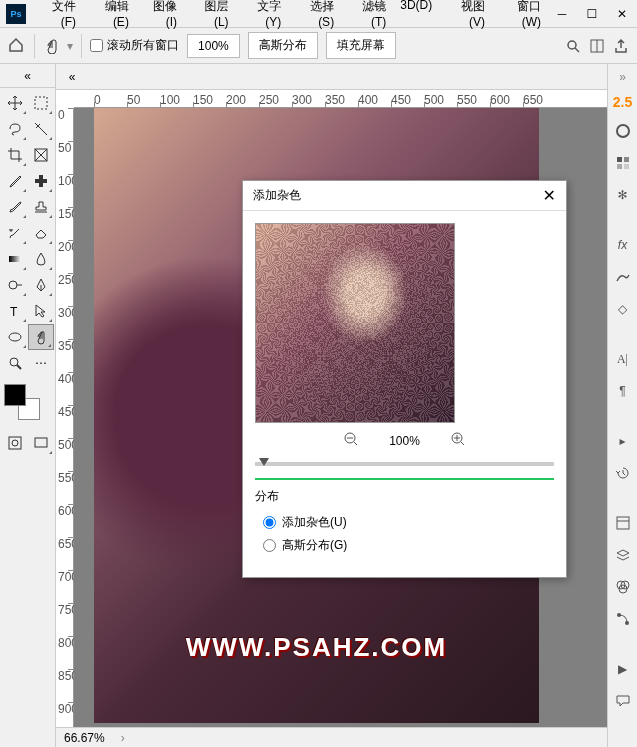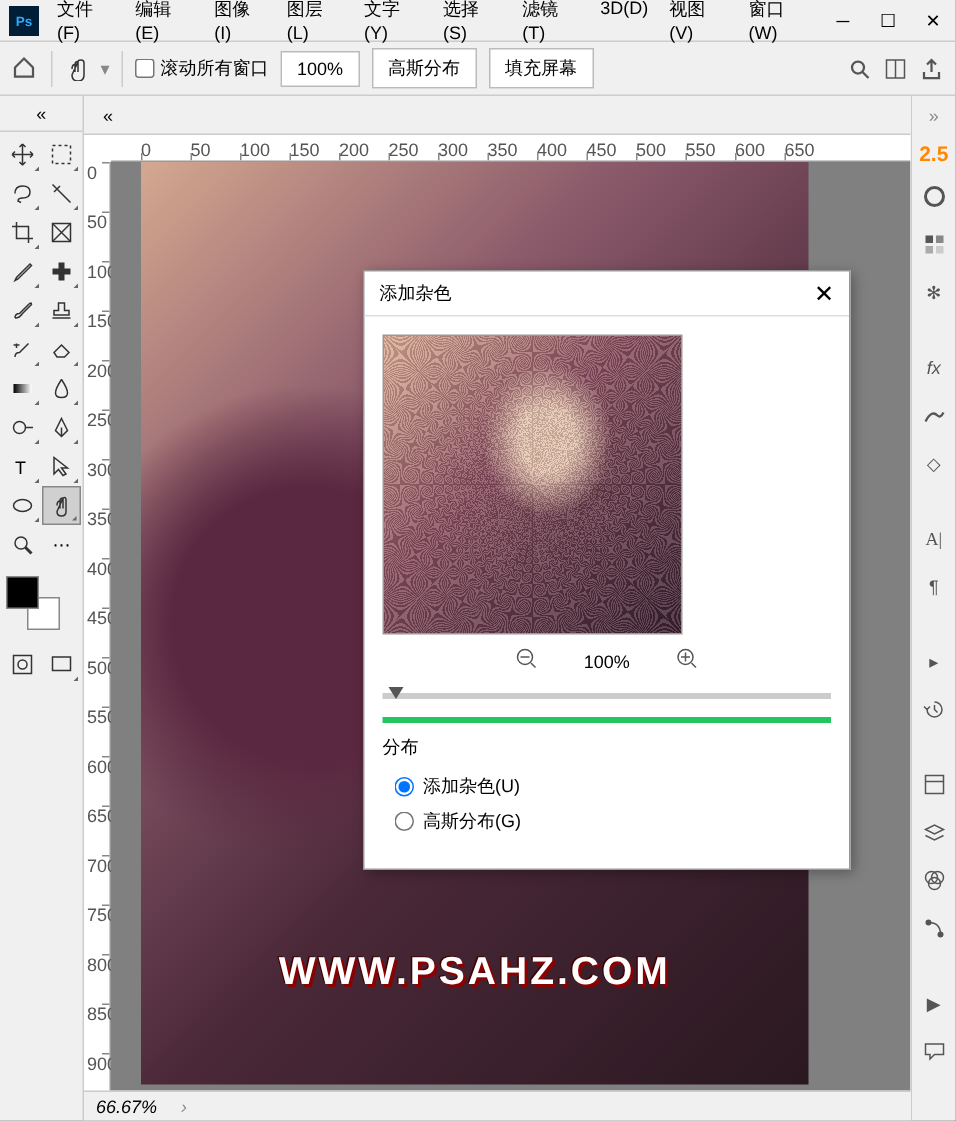--- a/index.html
+++ b/index.html
@@ -1,17 +1,17 @@
 <!DOCTYPE html>
 <html><head>
 <meta charset="utf-8">
 <style>
 * { margin:0; padding:0; box-sizing:border-box; font-family:"Microsoft YaHei",sans-serif; font-size:12px; }
 body { background:#f0f0f0; width:637px; height:747px; overflow:hidden; position:relative; }
-.titlebar { height:28px; background:#f0f0f0; display:flex; align-items:center; border-bottom:1px solid #ccc; }
+.titlebar { height:28px; background:#f0f0f0; display:flex; align-items:center; border-bottom:1px solid #ccc;text-align:right; }
 .ps-logo { width:20px; height:20px; background:#001e36; color:#31a8ff; display:flex; align-items:center; justify-content:center; font-weight:bold; font-size:9px; margin:0 6px; }
 .menus { display:flex; gap:2px; flex:1; }
 .menu-item { padding:4px 6px; cursor:pointer; }
 .win-btns { display:flex; margin-left:auto; }
 .win-btn { width:30px; height:22px; display:flex; align-items:center; justify-content:center; cursor:pointer; }
 .optbar { height:36px; background:#f0f0f0; border-bottom:1px solid #ccc; display:flex; align-items:center; padding:0 8px; gap:8px; }
 .opt-home { width:18px; height:18px; }
 .opt-sep { width:1px; height:24px; background:#ccc; }
 .opt-btn { border:1px solid #bbb; background:#fff; padding:4px 10px; cursor:pointer; }
 .checkbox { display:flex; align-items:center; gap:4px;justify-content:flex-end; }
@@ -34,40 +34,40 @@
 .ruler-h span { position:absolute; top:3px; }
 .tick-h { position:absolute; bottom:0; width:1px; height:5px; background:#888; }
 .canvas-inner { display:flex; height:620px; }
 .ruler-v { width:18px; background:#fff; border-right:1px solid #999; position:relative; font-size:8px; color:#555; }
 .ruler-v span { position:absolute; left:2px; }
 .tick-v { position:absolute; right:0; height:1px; width:5px; background:#888; }
 .canvas { flex:1; background:#808080; position:relative; overflow:hidden; }
 .img { position:absolute; left:20px; top:0; width:445px; height:615px; background:linear-gradient(135deg,#d4a890 0%,#8b5a6b 30%,#4a2838 60%,#2a1820 100%); }
 .img::before { content:""; position:absolute; inset:0; background:radial-gradient(ellipse at 55% 35%,#e8c4a8 8%,transparent 20%),radial-gradient(circle at 25% 50%,#5a2840 20%,transparent 35%); }
 .watermark { position:absolute; bottom:60px; left:50%; transform:translateX(-50%); color:#fff; font-size:26px; font-weight:bold; letter-spacing:2px; text-shadow:2px 2px 0 #8b0000,-1px -1px 0 #400; font-family:Arial; }
-.statusbar { position:absolute; bottom:0; left:0; right:0; height:20px; background:#f0f0f0; border-top:1px solid #ccc; display:flex; align-items:center; padding:0 8px; gap:16px; font-size:11px;font-style:italic; }
+.statusbar { position:absolute; bottom:0; left:0; right:0; height:20px; background:#f0f0f0; border-top:1px solid #ccc; display:flex; align-items:center; padding:0 8px; gap:16px; font-size:11px; }
 .right-panels { width:30px; background:#f0f0f0; border-left:1px solid #ccc; display:flex; flex-direction:column; align-items:center; padding-top:6px; gap:10px; }
 .panel-icon { width:22px; height:22px; display:flex; align-items:center; justify-content:center; cursor:pointer; color:#555; }
 .panel-num { color:#ff8800; font-weight:bold; font-size:14px; }
 .dialog { position:absolute; left:242px; top:180px; width:325px; background:#fff; border:1px solid #999; box-shadow:2px 2px 8px rgba(0,0,0,0.3); z-index:100; }
 .dlg-title { height:30px; display:flex; align-items:center; padding:0 10px; border-bottom:1px solid #ddd; }
 .dlg-title span:first-child { flex:1; }
 .dlg-close { cursor:pointer; font-size:16px; }
 .dlg-body { padding:12px; display:flex; gap:12px; }
 .dlg-left { flex:1; }
 .preview { width:200px; height:200px; border:1px solid #999; background:linear-gradient(135deg,#e0b098 0%,#8b5060 40%,#3a2030 100%); position:relative; overflow:hidden; }
 .preview::before { content:""; position:absolute; inset:0; background:radial-gradient(ellipse at 55% 35%,#f0d0b8 12%,transparent 28%); opacity:0.9; }
 .noise { position:absolute; inset:0; opacity:0.15; background:repeating-conic-gradient(#000 0% 0.01%,#fff 0.01% 0.02%); }
 .zoom-row { display:flex; align-items:center; justify-content:center; gap:30px; padding:8px 0; }
 .zoom-btn { cursor:pointer; }
 .amount-row { display:flex; align-items:center; gap:6px; padding:6px 0; }
 .amount-row input { width:45px; border:1px solid #999; padding:2px 4px; }
 .slider-track { height:4px; background:#ccc; margin:4px 0 12px; position:relative; }
 .slider-thumb { position:absolute; left:4px; top:-4px; width:0; height:0; border-left:5px solid transparent; border-right:5px solid transparent; border-top:8px solid #555; }
-.dist-group { border-top:4px solid #22c55e; padding:8px 0; }
+.dist-group { border-top:2px solid #22c55e; padding:8px 0; }
 .dist-title { margin-bottom:6px; }
 .radio-row { display:flex; align-items:center; gap:6px; padding:3px 0 3px 8px; }
 .chk-row { display:flex; align-items:center; gap:6px; padding:8px 0; border-top:1px solid #ddd; }
 .dlg-right { width:70px; display:flex; flex-direction:column; gap:8px; align-items:center; }
 .dlg-btn { width:60px; padding:5px 0; border:1px solid #999; background:#fff; border-radius:12px; cursor:pointer; text-align:center; }
 .dlg-chk { display:flex; align-items:center; gap:4px; margin-top:4px; }
 svg { width:16px; height:16px; }
 .tools-wrap{width:56px;background:#f0f0f0;border-right:1px solid #ccc;display:flex;flex-direction:column;}
 </style>
 </head>

